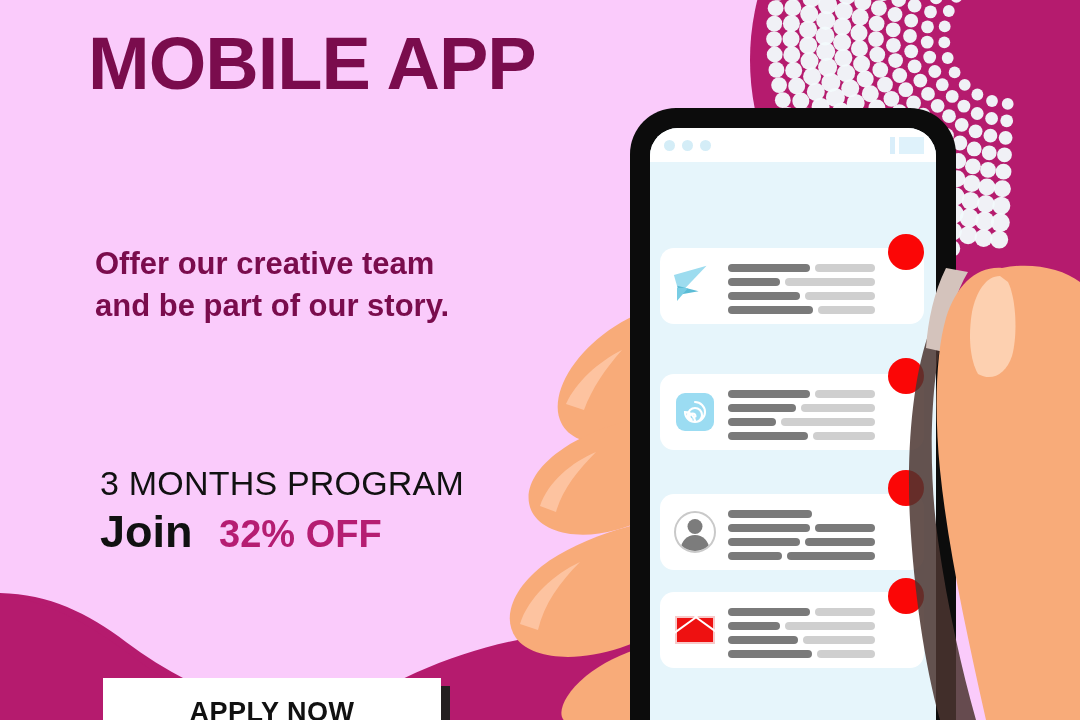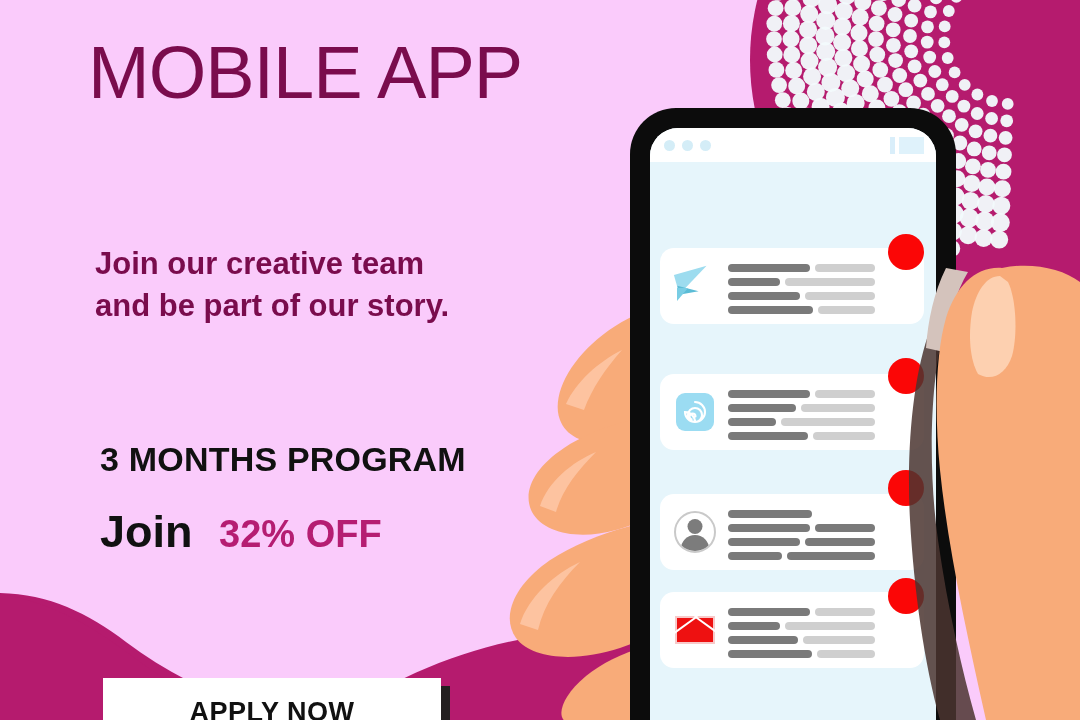--- a/index.html
+++ b/index.html
@@ -20,43 +20,42 @@
   
   .bg-layer { position:absolute; left:0; top:0; width:1080px; height:720px; }
 
   
   .text-col { position:absolute; left:0; top:0; width:640px; height:720px; z-index:40; }
 
   .headline {
     position:absolute; left:88px; top:28px;
     width:560px;
     color:#7a0c4d;
-    font-weight:normal;
+    font-weight:bold;
     font-size:74px;
     line-height:0.96;
     letter-spacing:-1px;
     text-transform:uppercase;
     font-stretch:condensed;
-    margin-top:9px;
   }
   .headline .l2 { display:block; }
 
   .subhead {
     position:absolute; left:95px; top:243px;
     width:520px;
     color:#7a0c4d;
     font-weight:bold;
     font-size:31px;
     line-height:1.35;
   }
 
   .program {
-    position:absolute; left:100px; top:440px;
+    position:absolute; left:100px; top:464px;
     color:#111111;
-    font-weight:bold;
+    font-weight:normal;
     font-size:34px;
     letter-spacing:0.2px;
   }
 
   .offer {
     position:absolute; left:100px; top:505px;
     width:520px;
     color:#111111;
     font-weight:bold;
     font-size:45px;
@@ -657,21 +656,21 @@
     <path fill="#fdd0b0" d="M1000,276 C986,276 976,292 972,312 C968,336 970,360 978,374
              C992,382 1006,374 1012,356 C1018,334 1016,298 1008,282 Z"></path>
   </svg>
 
   <div class="text-col">
     <div class="headline">
       <span>MOBILE APP</span>
     </div>
 
     <div class="subhead">
-      <div>Join  our creative team</div>
+      <div>Offer  our creative team</div>
       <div>and be part of our story.</div>
     </div>
 
     <div class="program">3 MONTHS PROGRAM</div>
 
     <div class="offer">
       <div>
         <span>Join</span>
         <span class="pct">32% OFF</span>
       </div>

